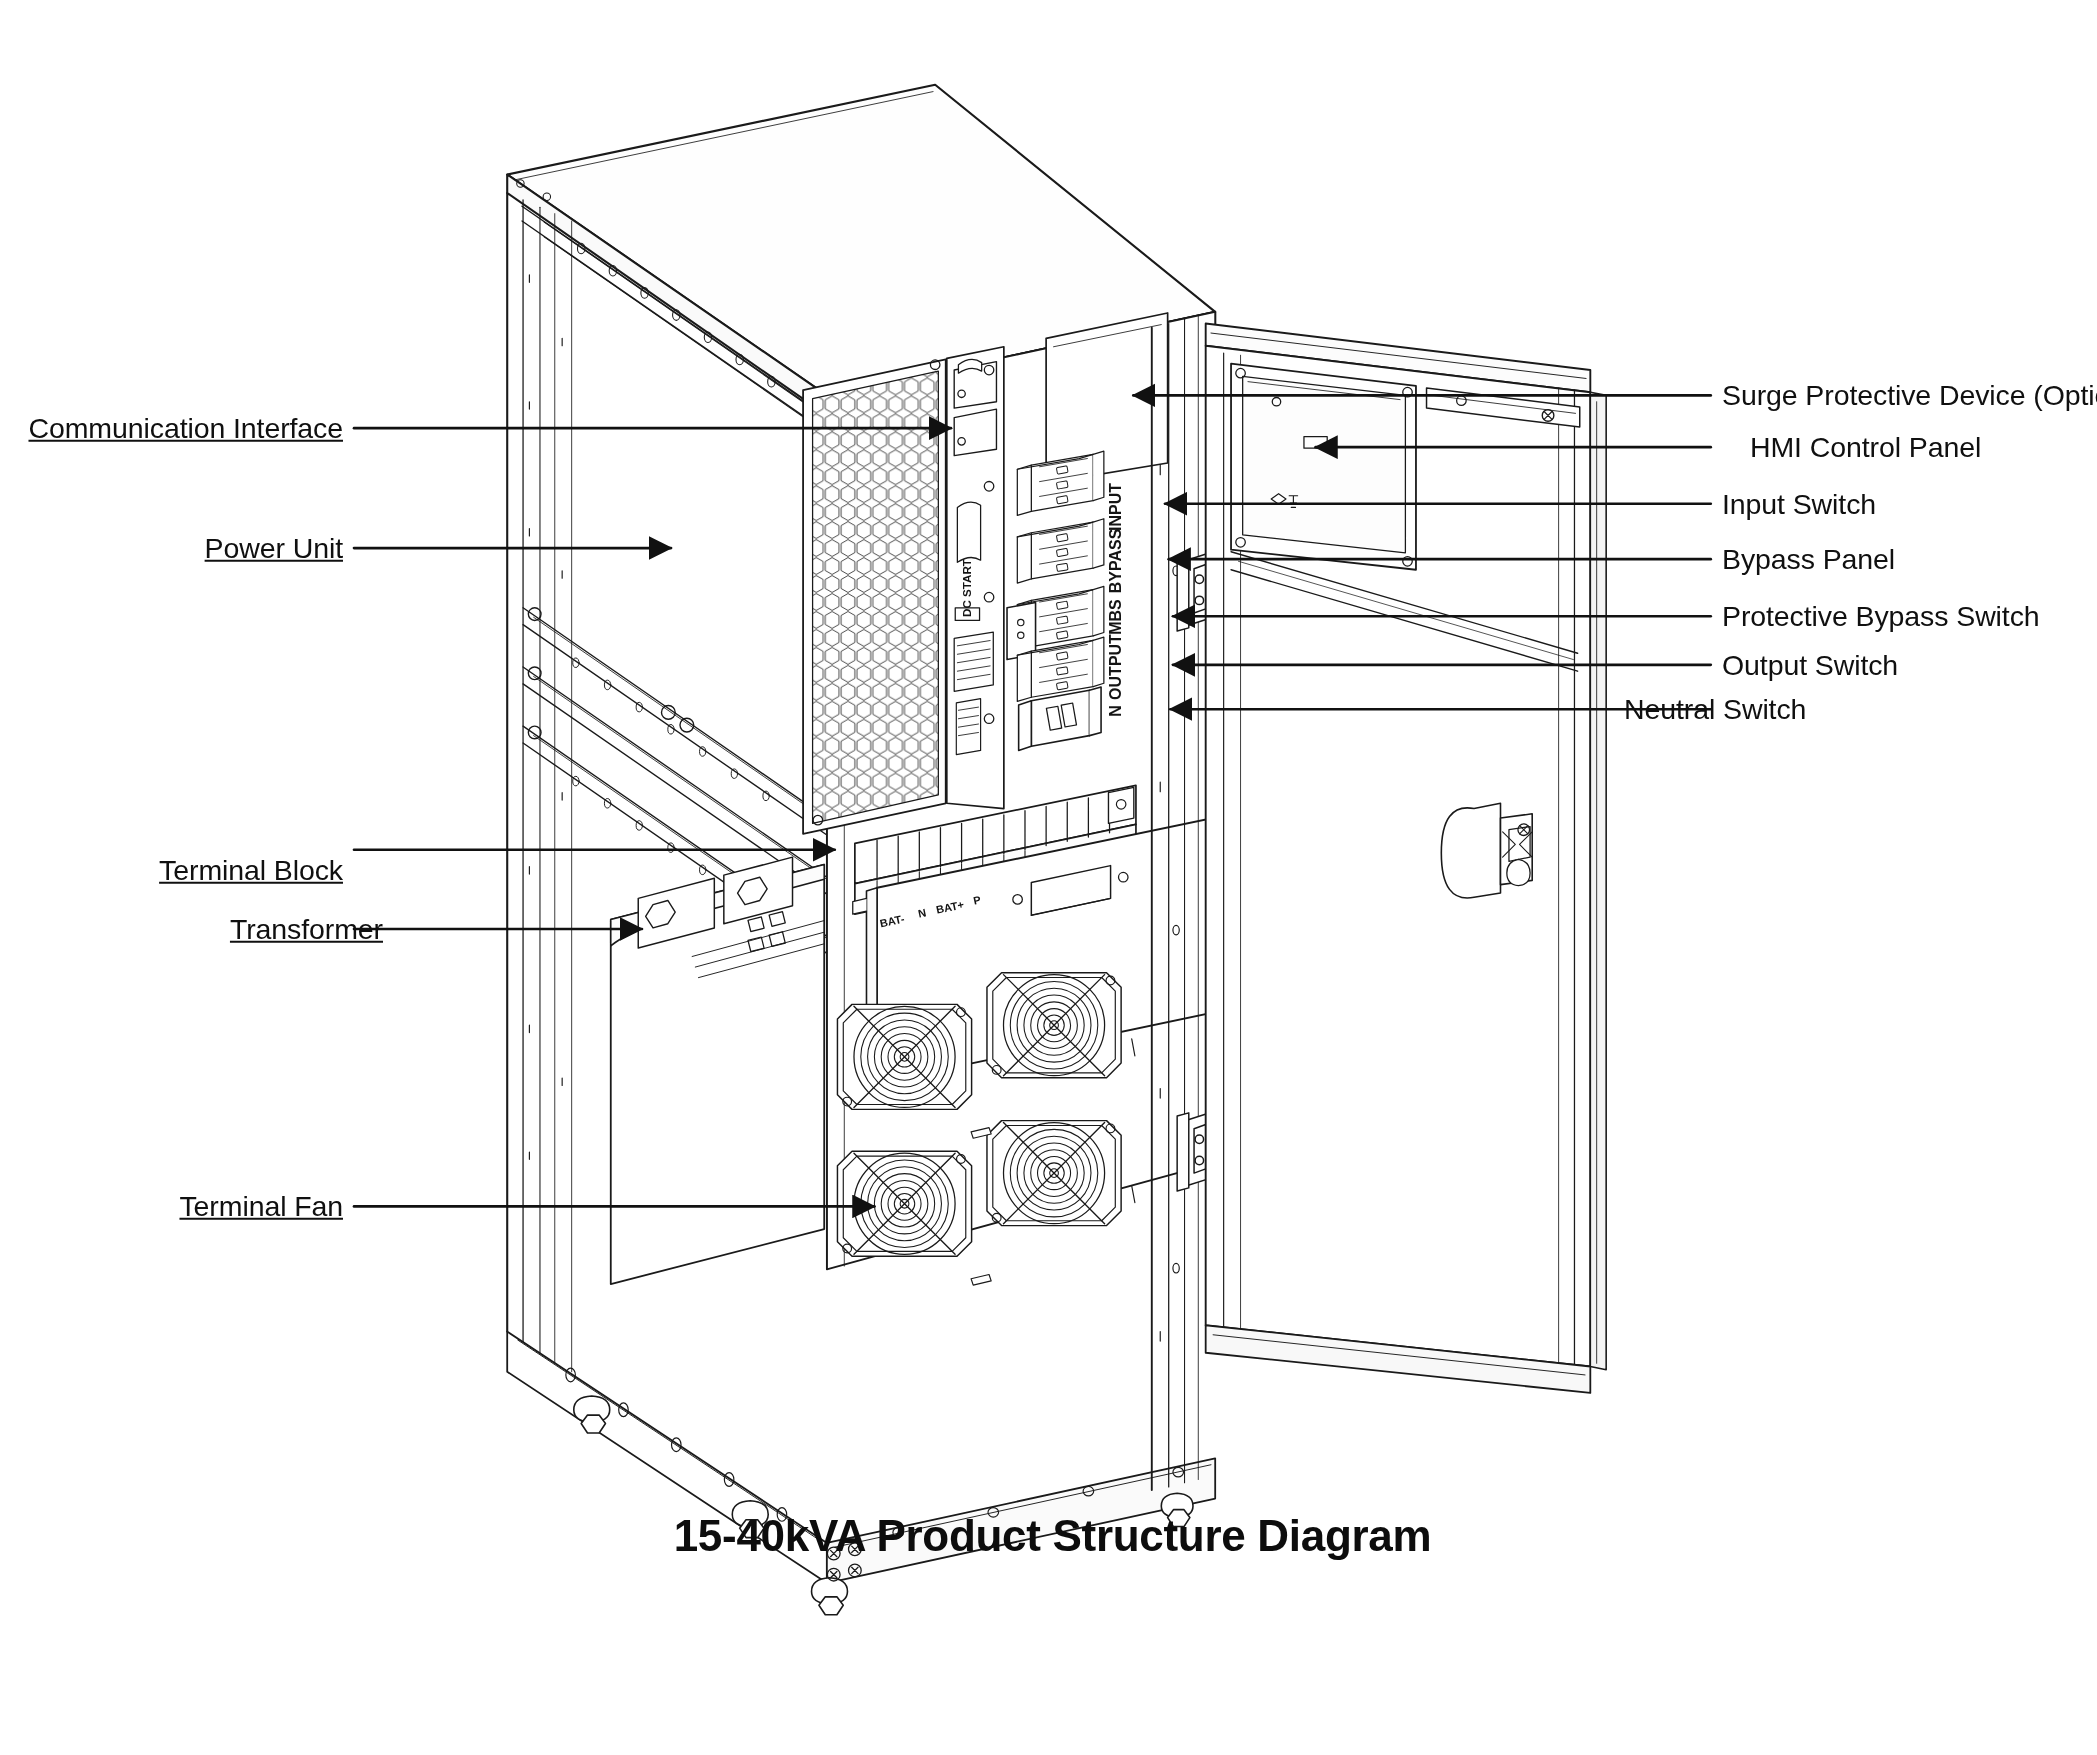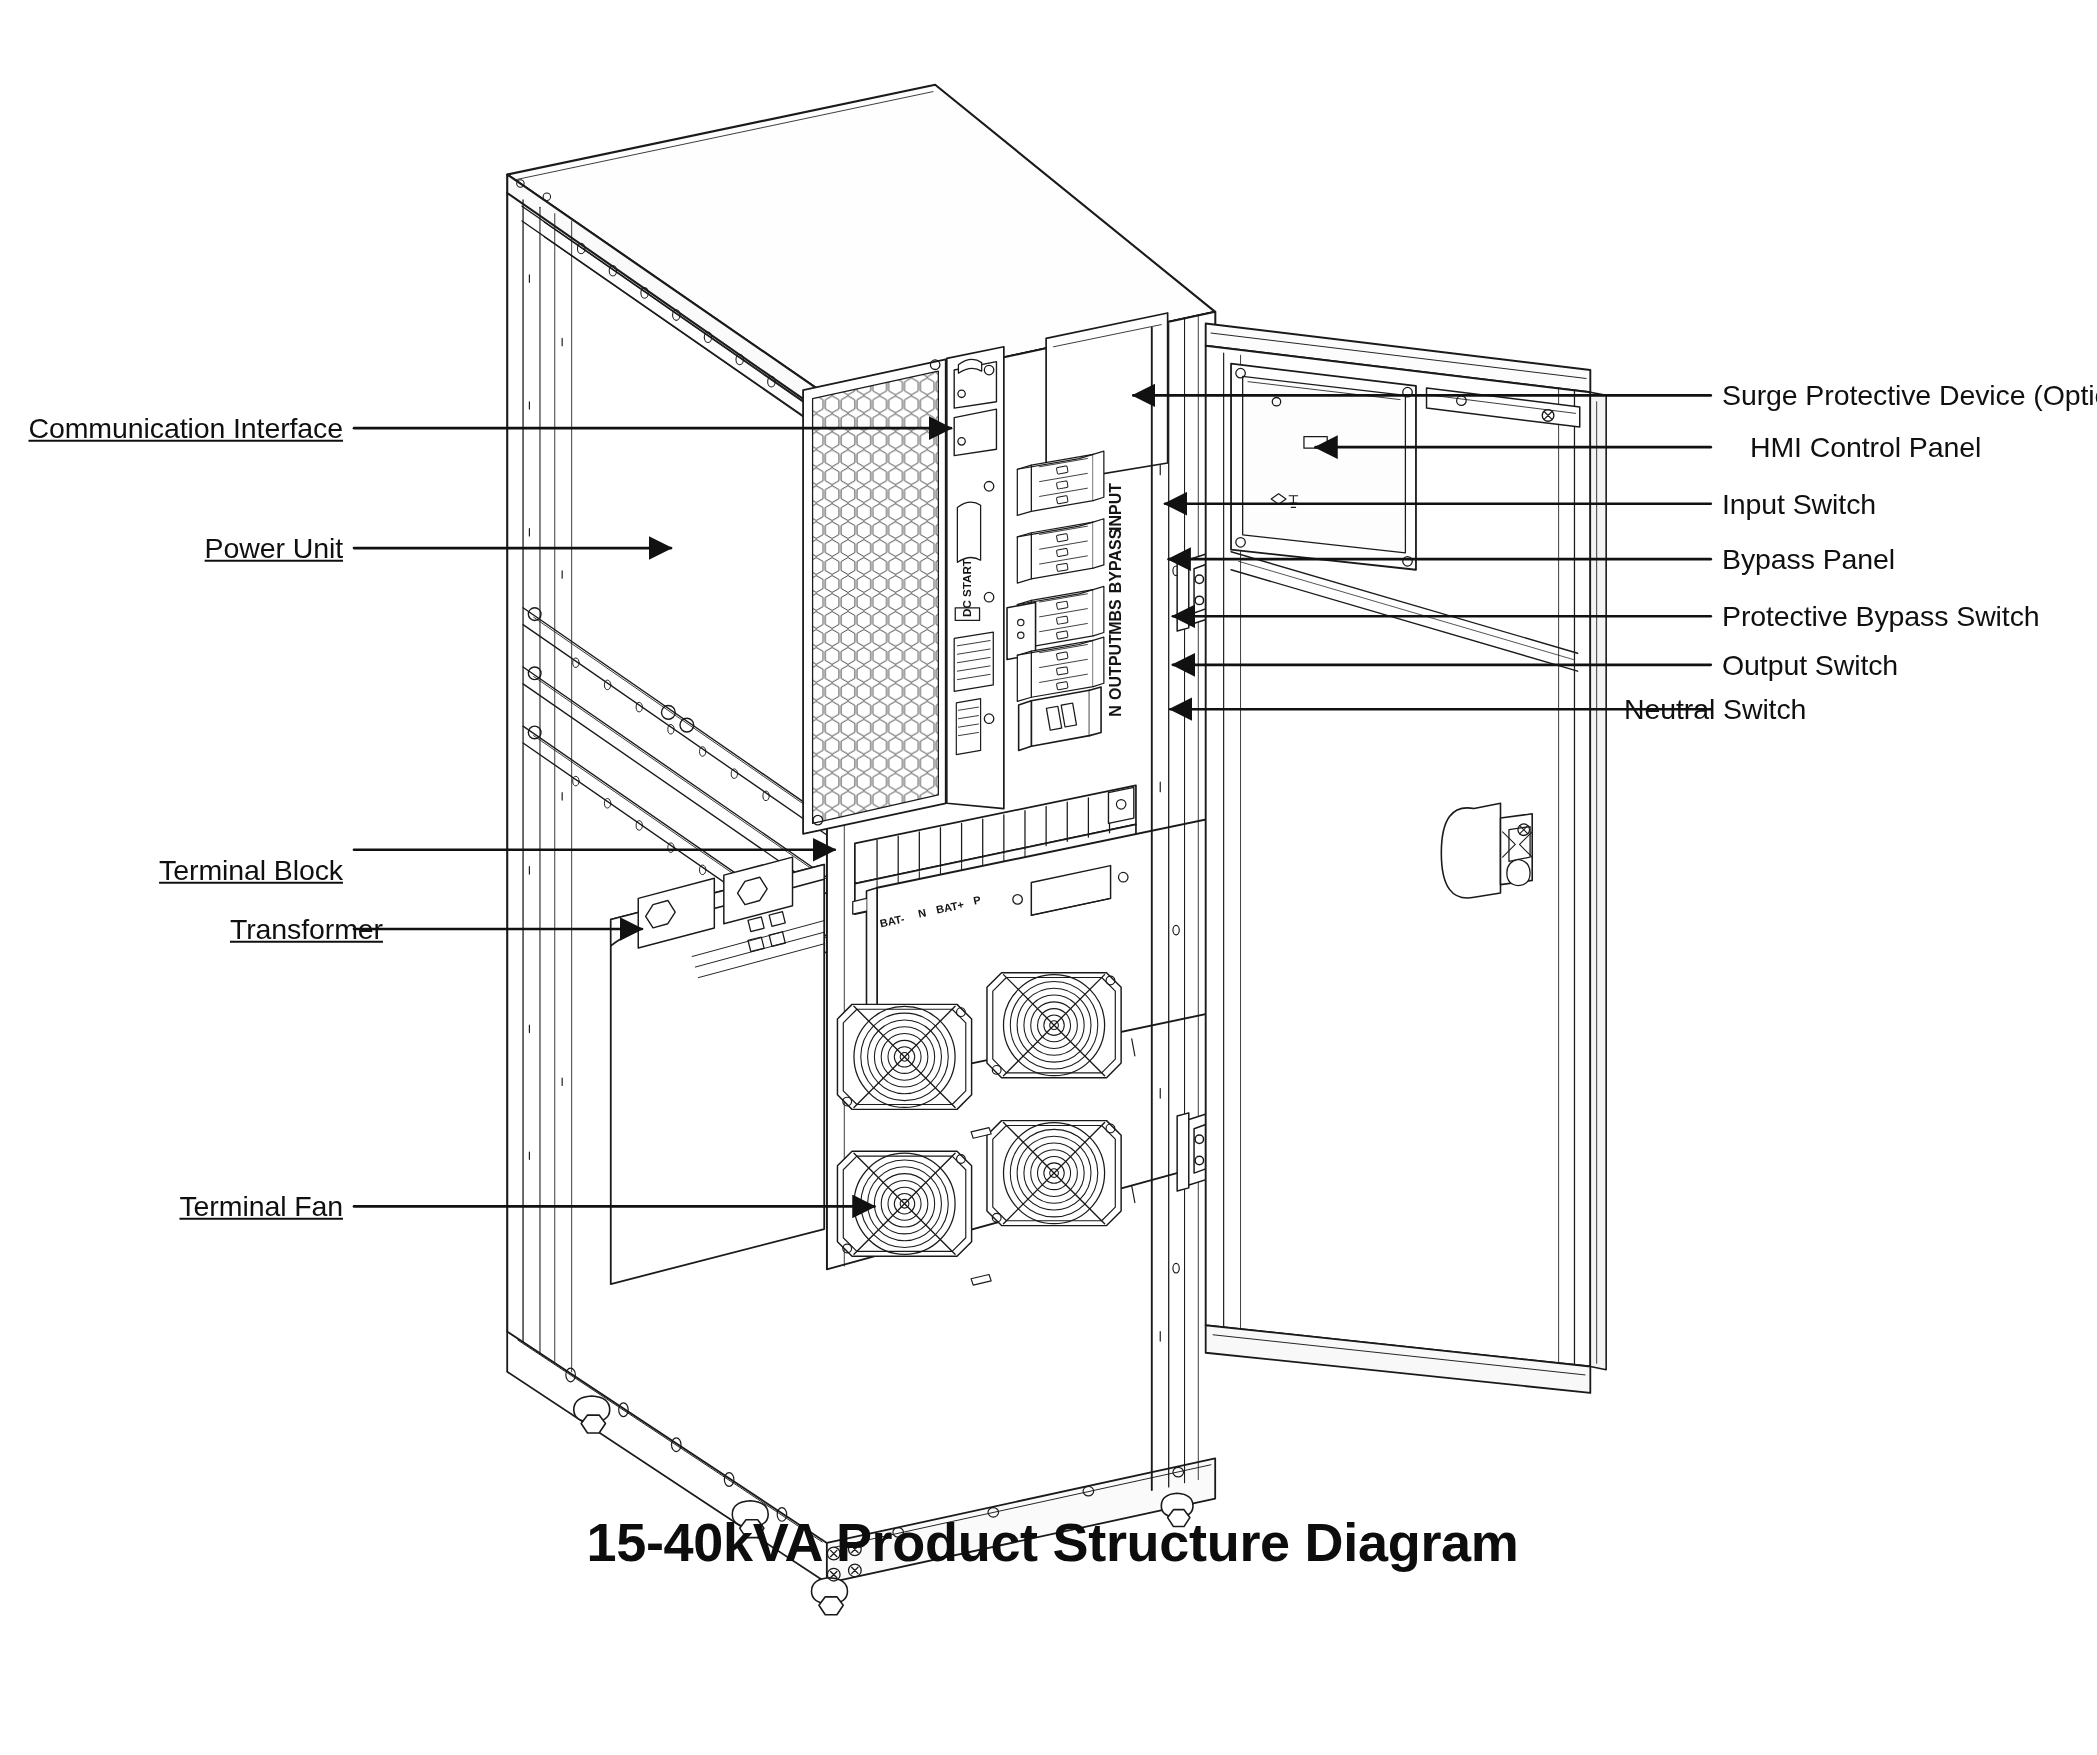--- a/index.html
+++ b/index.html
@@ -6,21 +6,21 @@
   body{width:2097px;height:1755px;position:relative;overflow:hidden;
        font-family:"Liberation Sans", sans-serif;color:#1a1a1a;}
   #stage{position:absolute;inset:0;width:2097px;height:1755px;}
   svg.art{position:absolute;left:0;top:0;width:2097px;height:1755px;}
   .lbl{position:absolute;font-family:"Liberation Sans", sans-serif;
        font-size:28.5px;font-weight:400;color:#101010;white-space:nowrap;
        letter-spacing:-0.1px;line-height:1;}
   .lbl-l{text-align:center;transform:translateY(-50%);text-decoration:underline;}
   .lbl-r{text-align:left;transform:translateY(-50%);}
   #title{position:absolute;left:8px;right:0;top:1511px;text-align:center;
-         font-size:54px;font-weight:700;color:#0d0d0d;letter-spacing:-0.3px;
+         font-size:44px;font-weight:700;color:#0d0d0d;letter-spacing:-0.3px;
          font-family:"Liberation Sans", sans-serif;}
   .vlabel{position:absolute;font-size:16px;font-weight:700;color:#141414;
           font-family:"Liberation Sans", sans-serif;
           transform-origin:center center;white-space:nowrap;}
 </style>
 </head>
 <body>
 
 <div id="stage">
 

